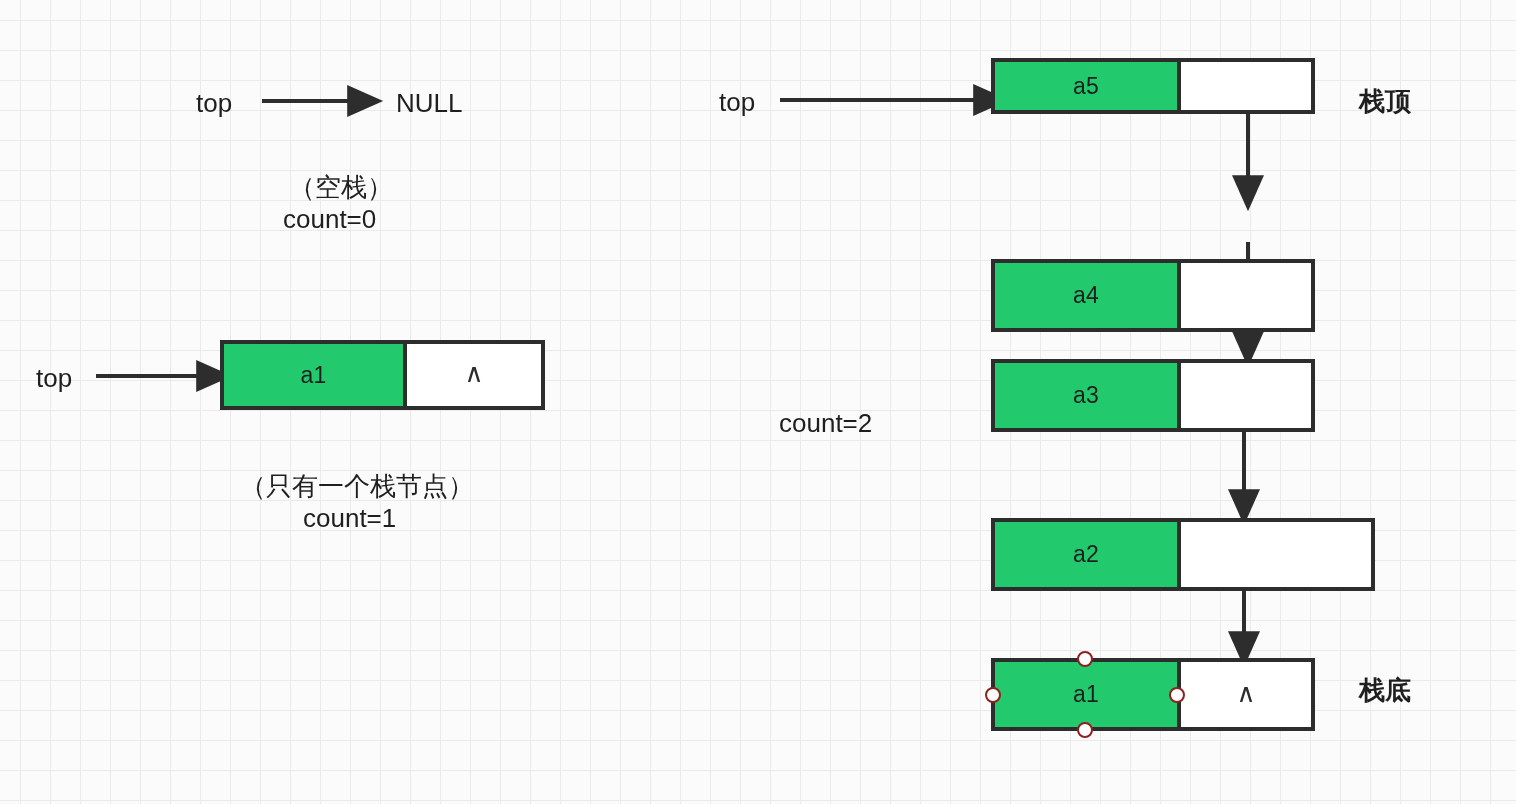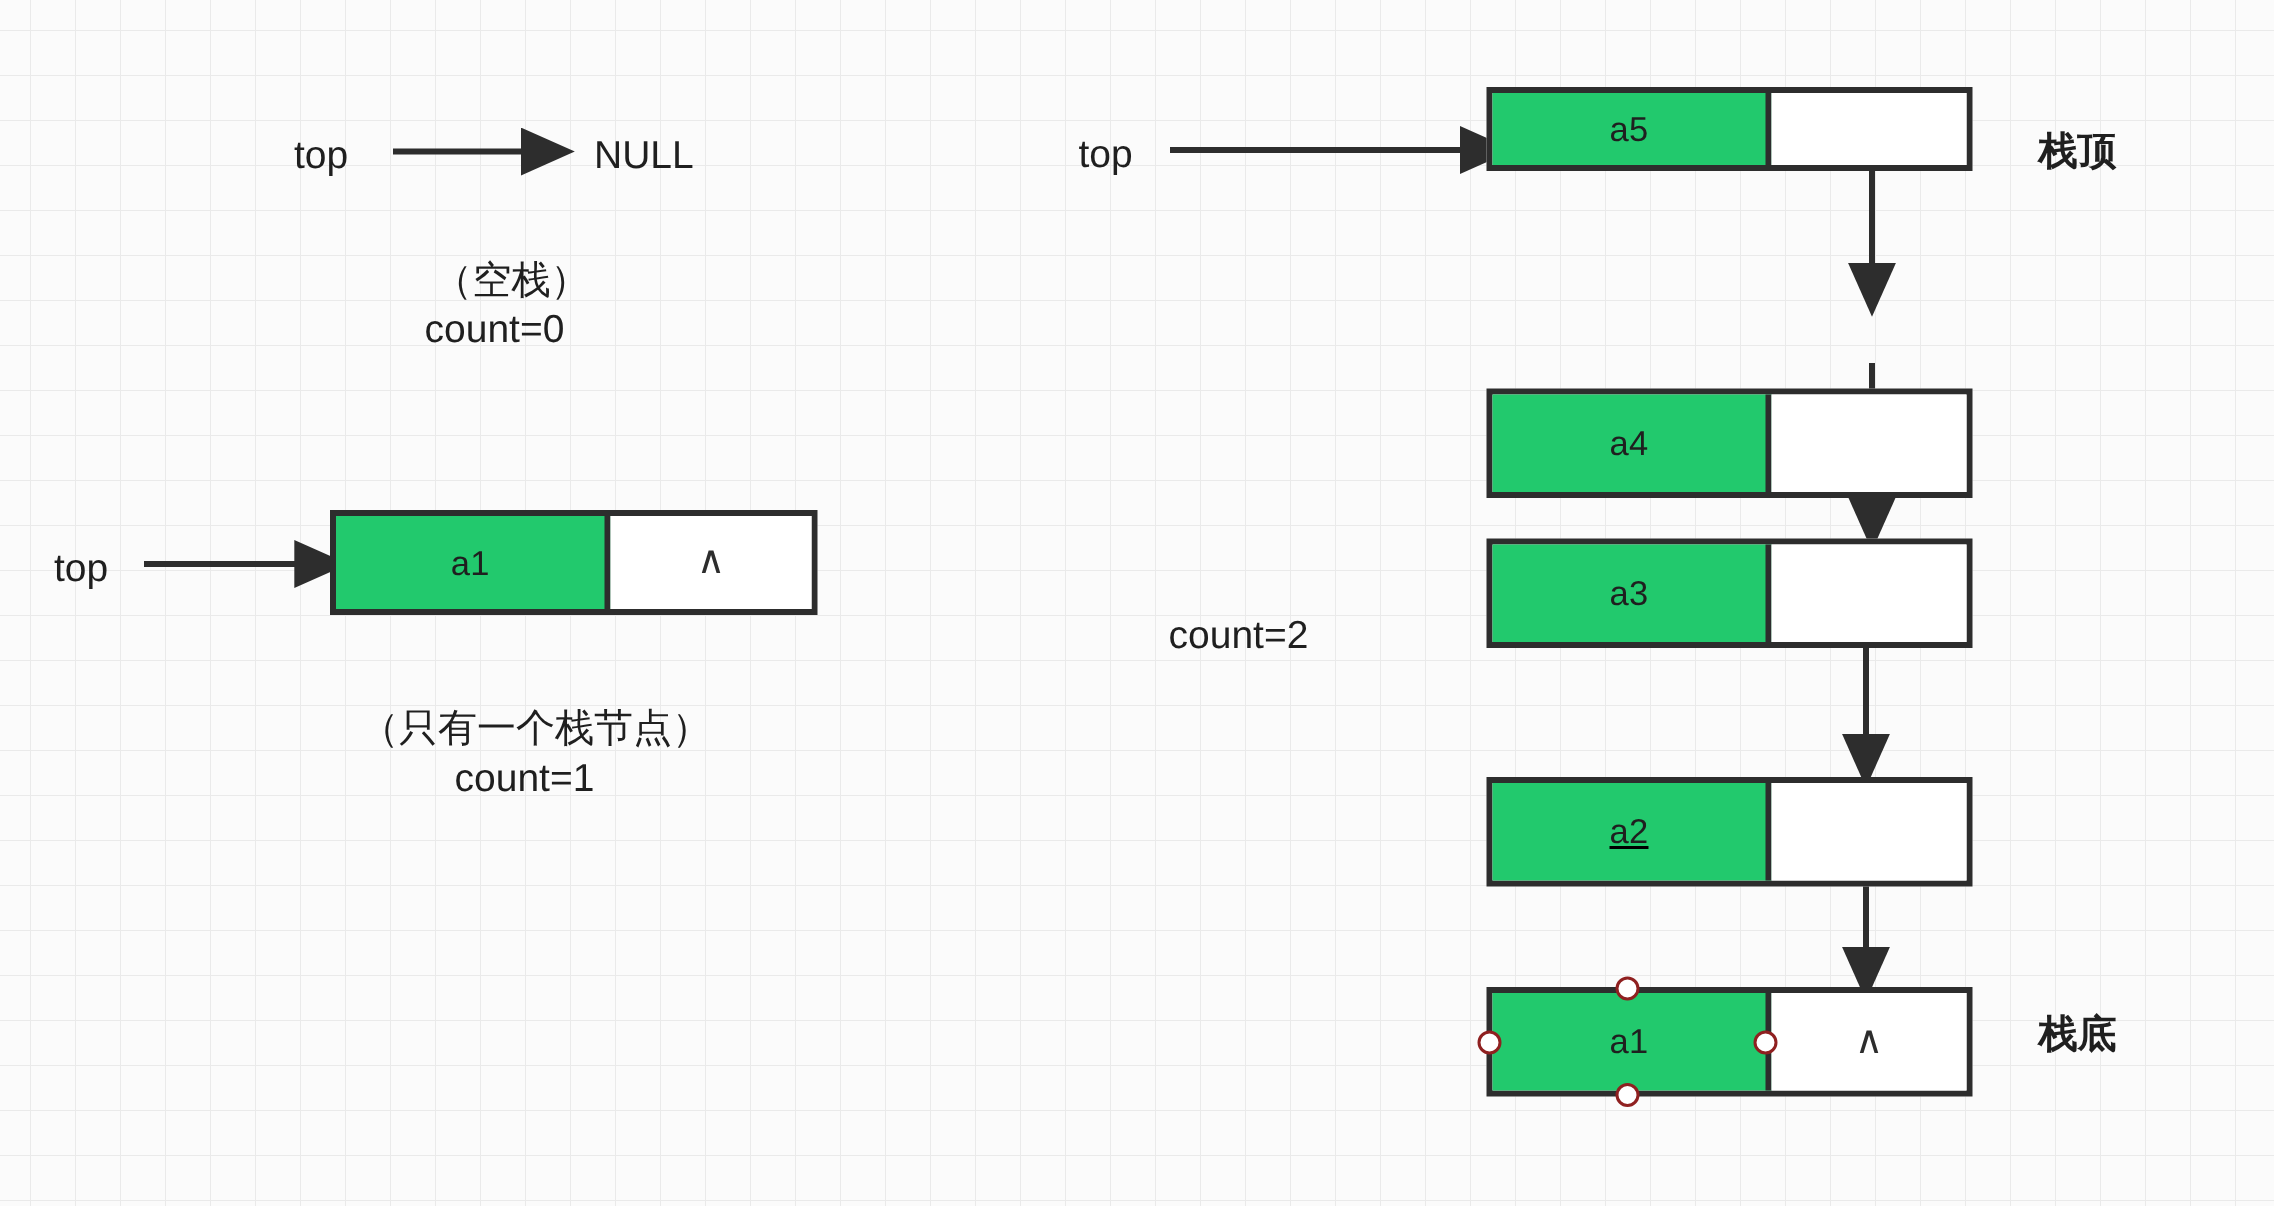--- a/index.html
+++ b/index.html
@@ -179,21 +179,21 @@
   <div class="node" style="left:991px; top:215px; width:324px; height:73px;margin-top:44px;">
     <div class="cell-data" style="width:186px;">a4</div>
     <div class="cell-next"></div>
   </div>
 
   <div class="node" style="left:991px; top:359px; width:324px; height:73px;">
     <div class="cell-data" style="width:186px;">a3</div>
     <div class="cell-next"></div>
   </div>
 
-  <div class="node" style="left:991px; top:518px; width:324px; height:73px;text-decoration:underline;">
+  <div class="node" style="left:991px; top:518px; width:384px; height:73px;">
     <div class="cell-data" style="width:186px;">a2</div>
     <div class="cell-next"></div>
   </div>
 
   <div class="node" style="left:991px; top:658px; width:324px; height:73px;">
     <div class="cell-data" style="width:186px;">a1</div>
     <div class="cell-next">
       <span class="nil-mark">∧</span>
     </div>
   </div>

